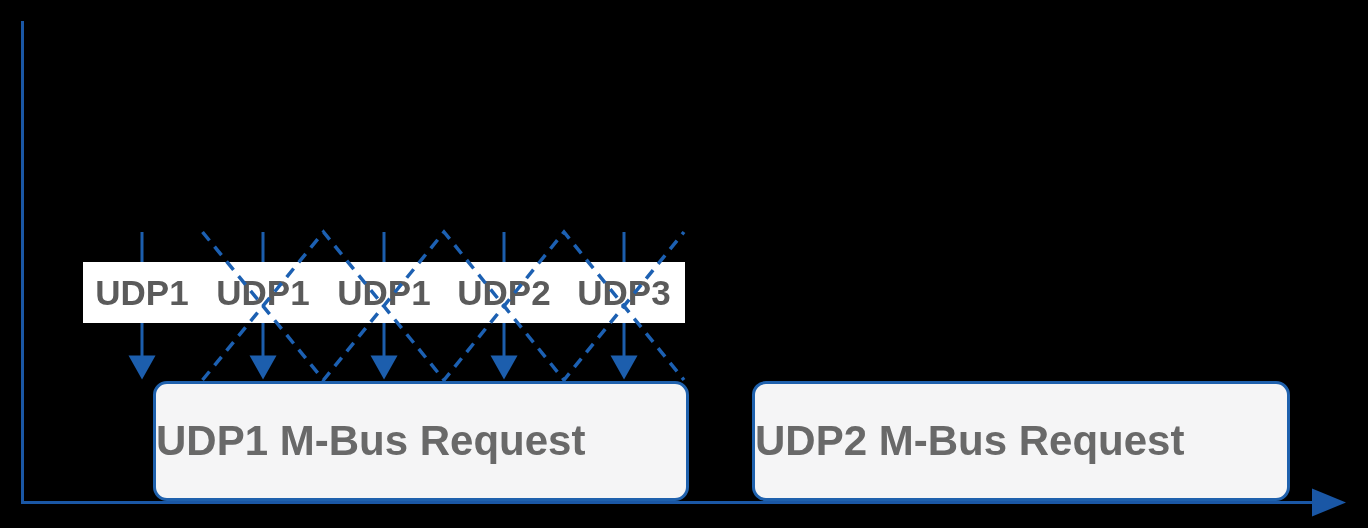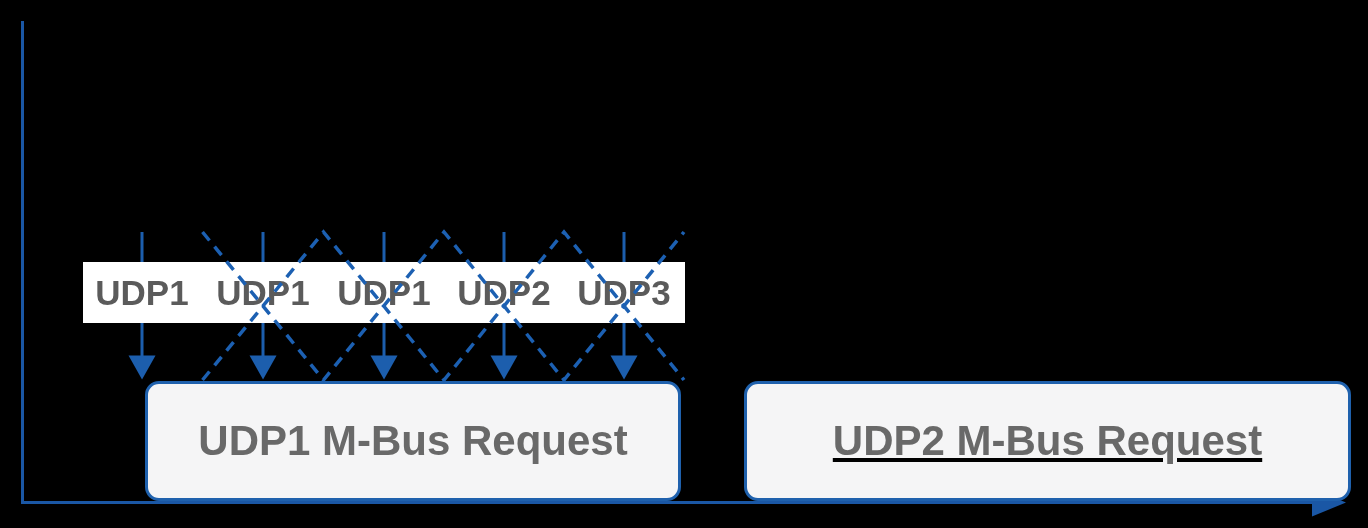--- a/index.html
+++ b/index.html
@@ -70,31 +70,31 @@
   .request-box {
     position: absolute;
     top: 381px;
     height: 120px;
     box-sizing: border-box;
     background: var(--box-fill, #F5F5F6);
     border: 3px solid var(--box-border, #1F61AD);
     border-radius: 14px;
     display: flex;
     align-items: center;
-    justify-content: center;
     z-index: 3;
+    margin-left: 8px;
   }
   .request-box .box-label {
     font-size: 42px;
     font-weight: bold;
     color: var(--box-text, #696969);
     white-space: nowrap;
   }
   .request-box.b1 { left: 145px; width: 536px; }
-  .request-box.b2 { left: 744px; width: 607px; text-decoration: underline; }
+  .request-box.b2 { left: 744px; width: 538px; }
 </style>
 </head>
 <body>
 
 <div class="stage">
 
   <svg class="layer base" viewBox="0 0 1368 528">
     <line class="axis-line" x1="22.5" y1="21" x2="22.5" y2="504"></line>
     <line class="axis-line" x1="21" y1="502.5" x2="1316" y2="502.5"></line>
     <polygon class="axis-head" points="1312,488.5 1346,502.5 1312,516.5"></polygon>

